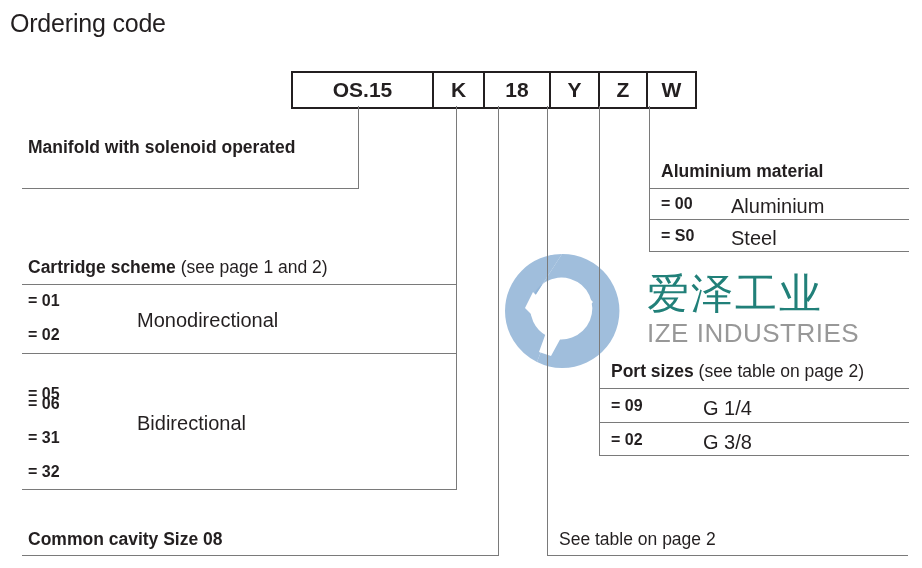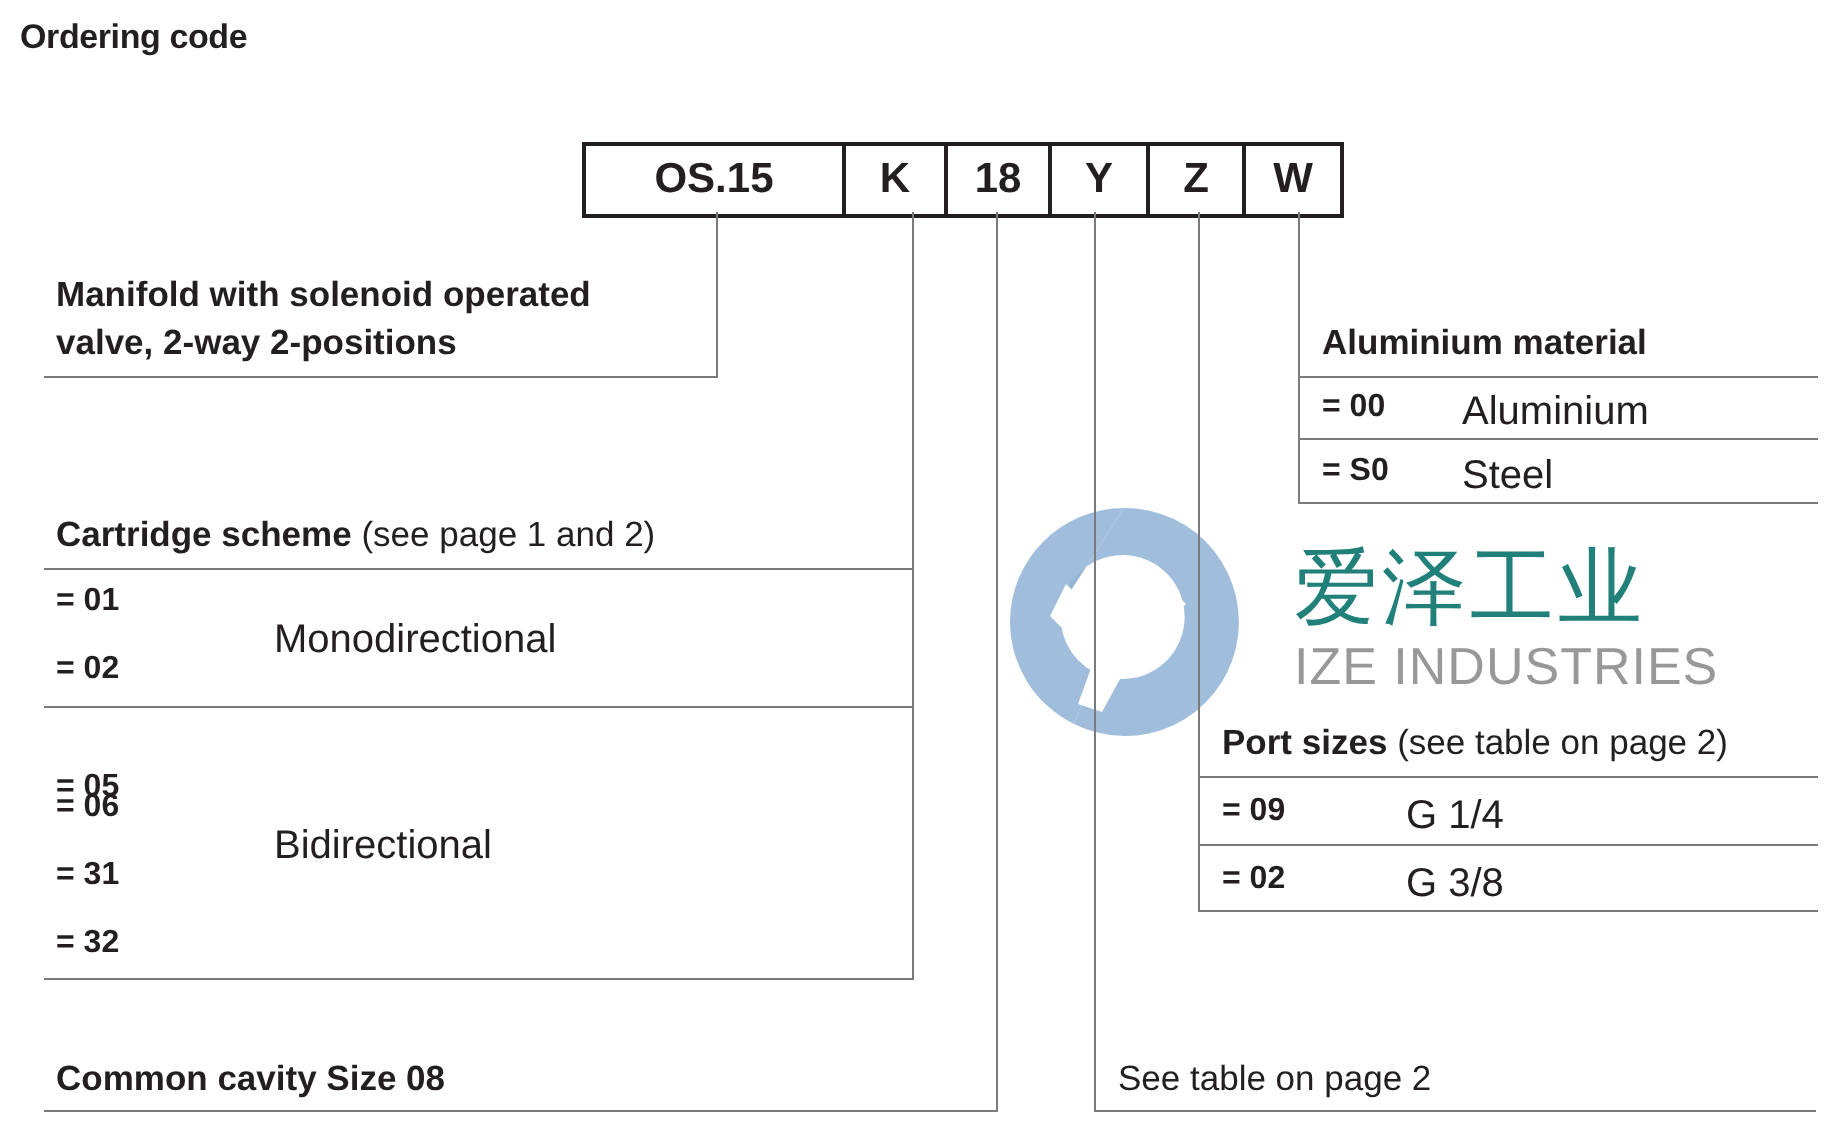--- a/index.html
+++ b/index.html
@@ -1,19 +1,19 @@
 <!DOCTYPE html>
 <html><head>
   <meta charset="utf-8">
   <style>
     html, body { margin: 0; padding: 0; background: #ffffff; }
     body { width: 922px; height: 568px; position: relative; overflow: hidden;
            font-family: "Liberation Sans", sans-serif; color: #231f20; }
     .abs { position: absolute; }
-    .title { left: 10px; top: 9px; font-size: 17px; font-weight: bold; letter-spacing: -0.2px; }
+    .title { left: 10px; top: 9px; font-size: 25px; font-weight: normal; letter-spacing: -0.2px; }
     .codebar { left: 291px; top: 71px; height: 34px; display: flex; border: 2px solid #231f20; }
     .codebox { height: 34px; display: flex; align-items: center; justify-content: center;
                font-size: 21px; font-weight: bold; border-right: 2px solid #231f20; box-sizing: border-box; }
     .codebox:last-child { border-right: none; }
     .vline { position: absolute; width: 0; border-left: 1.5px solid #7a7a7a; }
     .hline { position: absolute; height: 0; border-top: 1.5px solid #7a7a7a; }
     .bold { font-weight: bold; }
     .lbl { font-size: 17.5px; line-height: 24px; }
     .lbl .norm { font-weight: normal; }
     .code { font-size: 16px; font-weight: bold; }
@@ -21,23 +21,23 @@
     .watermark-logo { left: 503px; top: 252px; width: 118px; height: 118px; }
     .wm-cn { left: 647px; top: 266px; font-size: 42px; color: #0f766e; letter-spacing: 2px; opacity: 0.92; }
     .wm-en { left: 647px; top: 318px; font-size: 26px; color: #909090; letter-spacing: 0.5px; opacity: 0.92; }
   </style>
 </head>
 <body>
 
 <div class="abs title">Ordering code</div>
 
 <div class="abs codebar">
-  <div class="codebox" style="width:130px">OS.15</div>
+  <div class="codebox" style="width:141px">OS.15</div>
   <div class="codebox" style="width:51px">K</div>
-  <div class="codebox" style="width:52px">18</div>
+  <div class="codebox" style="width:66px">18</div>
   <div class="codebox" style="width:49px">Y</div>
   <div class="codebox" style="width:48px">Z</div>
   <div class="codebox" style="width:47px">W</div>
 </div>
 
 <svg class="abs watermark-logo" viewBox="0 0 118 118">
   <path d="M59 2 A57 57 0 1 1 34 110 L44 84 A31 31 0 1 0 28 50 Z" fill="#8fb3d6" opacity="0.85"></path>
   <path d="M34 110 A57 57 0 0 1 2 59 A57 57 0 0 1 59 2 L28 50 A31 31 0 0 0 44 84 Z" fill="#8fb3d6" opacity="0.85"></path>
   <path d="M30 40 L52 62 L76 36 L90 50 L60 82 L48 104 L36 100 L44 78 L22 56 Z" fill="#ffffff"></path>
 </svg>
@@ -48,21 +48,20 @@
 <div class="hline" style="left:22px; top:188px; width:337px;"></div>
 
 <div class="vline" style="left:456px; top:106px; height:383px;"></div>
 <div class="vline" style="left:498px; top:106px; height:449px;"></div>
 <div class="vline" style="left:547px; top:106px; height:449px;"></div>
 <div class="vline" style="left:599px; top:106px; height:349px;"></div>
 <div class="vline" style="left:649px; top:106px; height:145px;"></div>
 
 <div class="abs lbl bold" style="left:28px; top:135px;">
   <div>Manifold with solenoid operated</div>
-  <div>valve, 2-way 2-positions</div>
 </div>
 
 <div class="abs lbl" style="left:28px; top:255px;">
   <span class="bold">Cartridge scheme</span>
   <span class="norm">(see page 1 and 2)</span>
 </div>
 <div class="hline" style="left:22px; top:284px; width:435px;"></div>
 
 <div class="abs code" style="left:28px; top:292px;">= 01</div>
 <div class="abs code" style="left:28px; top:326px;">= 02</div>

